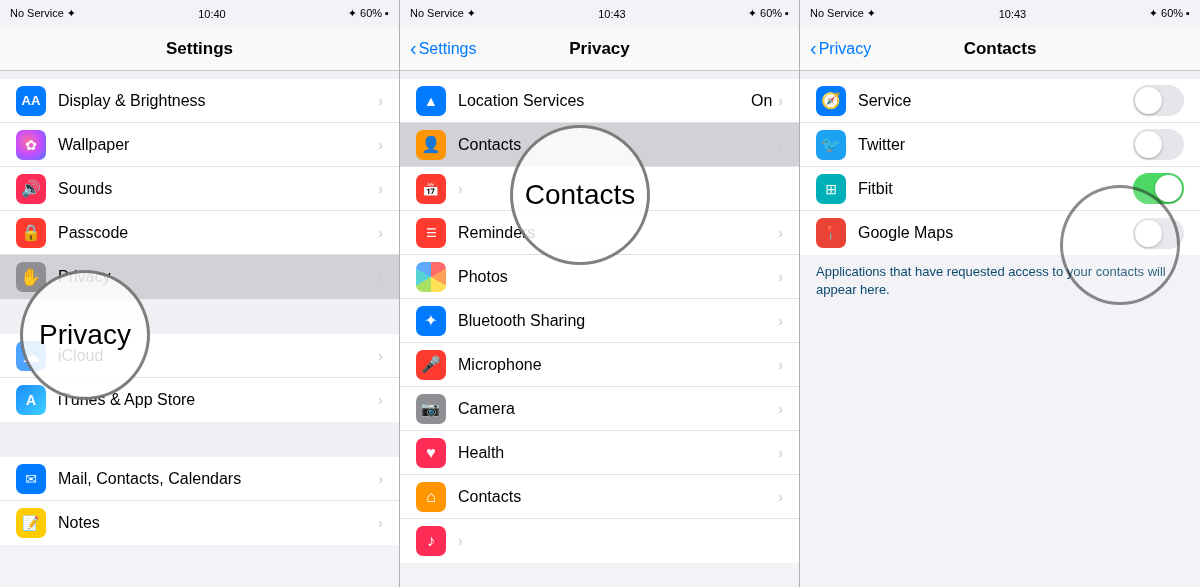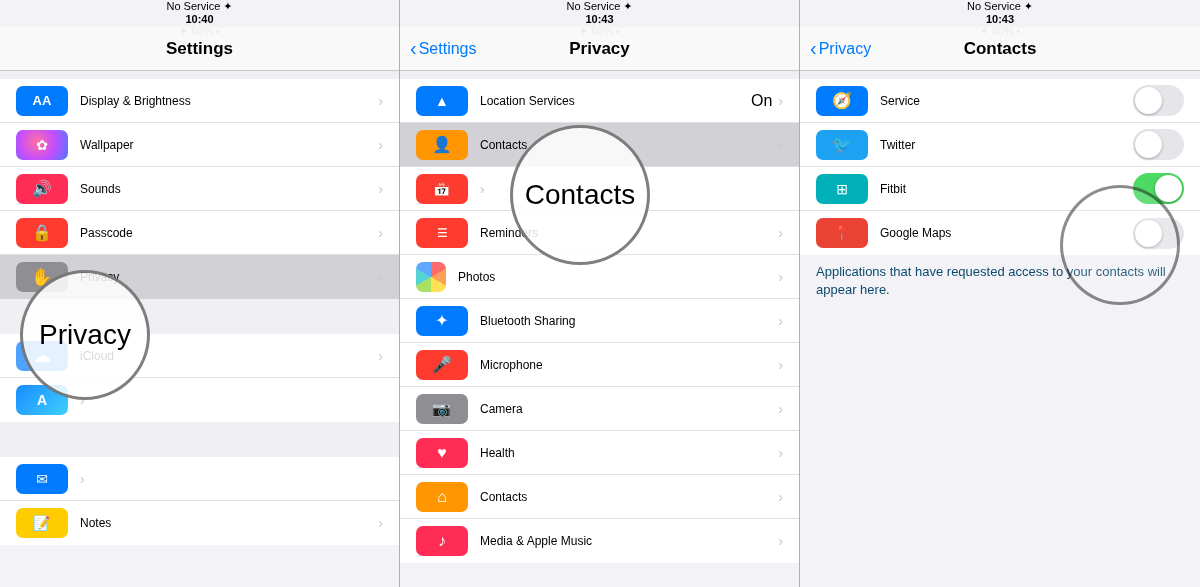--- a/index.html
+++ b/index.html
@@ -29,24 +29,23 @@
       background: #f2f2f7;
       height: 27px;
       display: flex;
       align-items: center;
       justify-content: space-between;
       padding: 0 10px;
       font-size: 11px;
       font-weight: 500;
       color: #000;
       flex-shrink: 0;
-      flex-direction: column;
     }
     .status-left { display: flex; align-items: center; gap: 4px; }
-    .status-center { font-weight: 700; }
+    .status-center { font-weight: 400; }
     .status-right { display: flex; align-items: center; gap: 4px; }
 
     
     .nav-bar {
       background: rgba(249,249,249,0.94);
       border-bottom: 1px solid #c8c8cc;
       height: 44px;
       display: flex;
       align-items: center;
       justify-content: center;
@@ -86,34 +85,34 @@
       align-items: center;
       padding: 0 16px;
       height: 44px;
       background: #fff;
       border-bottom: 1px solid #e0e0e5;
       cursor: pointer;
       position: relative;
     }
     .list-item:last-child { border-bottom: none; }
     .list-item-icon {
-      width: 52px;
+      width: 30px;
       height: 30px;
       border-radius: 7px;
       display: flex;
       align-items: center;
       justify-content: center;
       margin-right: 12px;
       flex-shrink: 0;
       font-size: 16px;
       color: #fff;
     }
     .list-item-label {
       flex: 1;
-      font-size: 12px;
+      font-size: 16px;
       color: #000;
     }
     .list-item-value {
       font-size: 16px;
       color: #000000;
       margin-right: 6px;
     }
     .chevron {
       color: #c7c7cc;
       font-size: 14px;
@@ -269,30 +268,32 @@
     <div class="list-group">
 
       <div class="list-item">
         <div class="list-item-icon" style="background:#4da3ff; font-size:18px;">☁</div>
         <span class="list-item-label">iCloud</span>
         <span class="chevron">›</span>
       </div>
 
       <div class="list-item">
         <div class="list-item-icon" style="background:linear-gradient(135deg,#1a8cff,#3ecfff); font-size:14px; font-weight:700;">A</div>
+        <span class="list-item-label">iTunes &amp; App Store</span>
         <span class="chevron">›</span>
       </div>
     </div>
 
     <div class="group-sep"></div>
 
     <div class="list-group">
 
       <div class="list-item">
         <div class="list-item-icon" style="background:#007aff; font-size:14px;">✉</div>
+        <span class="list-item-label">Mail, Contacts, Calendars</span>
         <span class="chevron">›</span>
       </div>
 
       <div class="list-item">
         <div class="list-item-icon" style="background:#ffcc00; font-size:14px;">📝</div>
         <span class="list-item-label">Notes</span>
         <span class="chevron">›</span>
       </div>
     </div>
   </div>
@@ -381,21 +382,20 @@
       </div>
 
       <div class="list-item">
         <div class="list-item-icon" style="background:#ff9500; font-size:16px;">⌂</div>
         <span class="list-item-label">Contacts</span>
         <span class="chevron">›</span>
       </div>
 
       <div class="list-item">
         <div class="list-item-icon" style="background:#ff2d55; font-size:16px;">♪</div>
-        <span class="list-item-label">Media &amp; Apple Music</span>
         <span class="chevron">›</span>
       </div>
     </div>
   </div>
 
   <div class="circle-overlay" style="width:140px;height:140px;left:110px;top:125px;font-size:28px;font-weight:400;">
     Contacts
   </div>
 </div>
 

